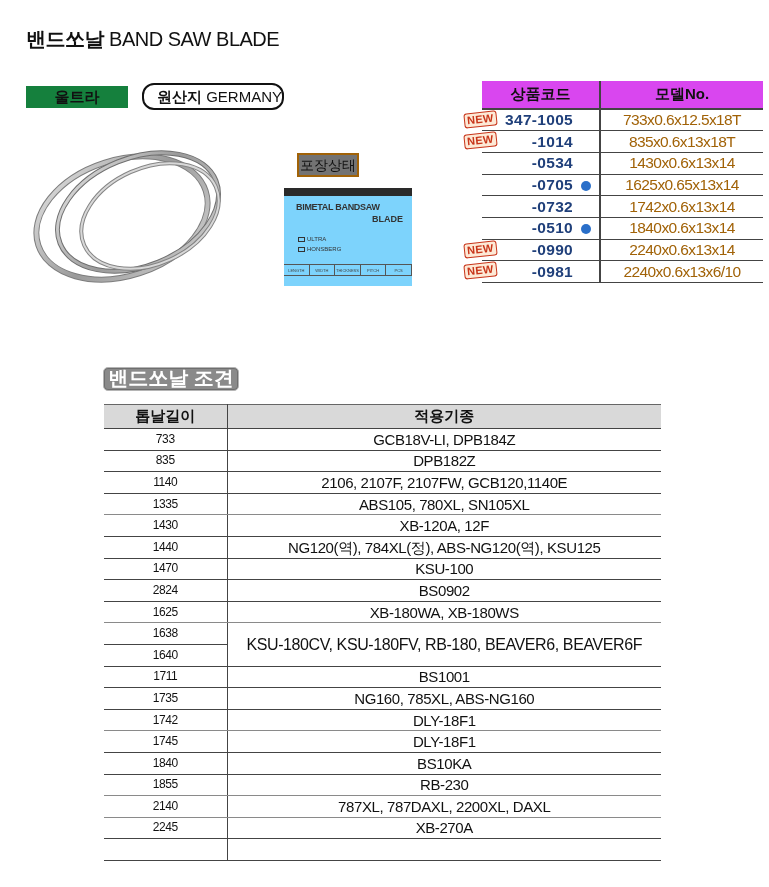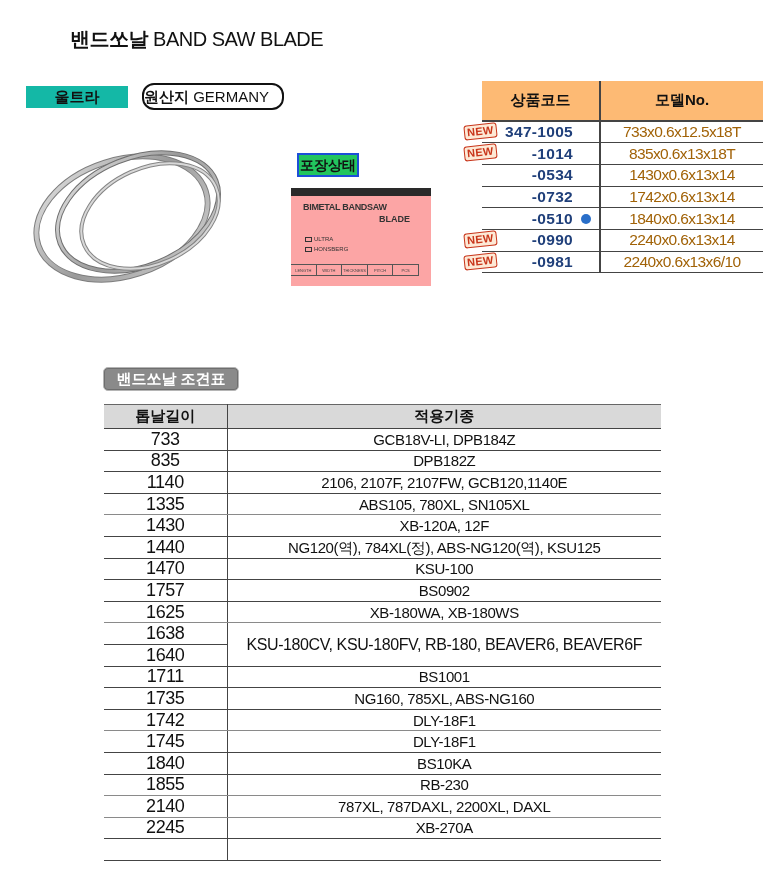--- a/index.html
+++ b/index.html
@@ -1,56 +1,56 @@
 <!DOCTYPE html>
 <html><head>
   <meta charset="utf-8">
   <style>
     * { box-sizing: border-box; margin: 0; padding: 0; }
     html, body { width: 769px; height: 887px; background: #ffffff; overflow: hidden; }
     body { position: relative; font-family: "Liberation Sans", "DejaVu Sans", sans-serif; color: #111; }
 
     .title { position: absolute; left: 26px; top: 26px; font-size: 20px; letter-spacing: -0.5px; color: #111; }
-    .title .ko { font-weight: bold; margin-left: 44px; }
-
-    .badge-ultra { position: absolute; left: 26px; top: 86px; width: 102px; height: 22px; background: #14b8a6; text-align: center; font-weight: bold; font-size: 15px; line-height: 22px; }
-    .badge-origin { position: absolute; left: 142px; top: 83px; width: 142px; height: 27px; border: 2px solid #111; border-radius: 12px; text-align: left; font-size: 15px; line-height: 23px; }
+    .title .ko { font-weight: bold; }
+
+    .badge-ultra { position: absolute; left: 26px; top: 86px; width: 102px; height: 22px; background: #15803d; text-align: center; font-weight: bold; font-size: 15px; line-height: 22px; }
+    .badge-origin { position: absolute; left: 142px; top: 83px; width: 142px; height: 27px; border: 2px solid #111; border-radius: 12px; text-align: right; font-size: 15px; line-height: 23px; }
     .badge-origin .ko { font-weight: bold; }
 
     .blade-img { position: absolute; left: 30px; top: 140px; width: 200px; height: 150px; }
 
-    .pkg-label { position: absolute; left: 297px; top: 153px; width: 62px; height: 24px; border: 2px solid #1d4ed8; background: #22c55e; text-align: center; font-weight: bold; font-size: 14px; line-height: 20px; }
-    .pkg-box { position: absolute; left: 291px; top: 188px; width: 140px; height: 98px; background: #fca5a5; overflow: hidden; }
+    .pkg-label { position: absolute; left: 297px; top: 153px; width: 62px; height: 24px; border: 2px solid #a16207; background: #737373; text-align: center; font-weight: normal; font-size: 14px; line-height: 20px; }
+    .pkg-box { position: absolute; left: 284px; top: 188px; width: 128px; height: 98px; background: #7dd3fc; overflow: hidden; }
     .pkg-box .bar { height: 8px; background: #2a2a2a; }
     .pkg-box .line1 { position: absolute; left: 12px; top: 14px; font-size: 9px; font-weight: bold; letter-spacing: -0.3px; color: #333; }
     .pkg-box .line2 { position: absolute; left: 56px; top: 26px; font-size: 9px; font-weight: bold; color: #333; padding-left: 32px; }
     .pkg-box .opt { position: absolute; left: 14px; font-size: 6px; color: #333; }
     .pkg-box .opt .chk { display: inline-block; width: 7px; height: 5px; border: 1px solid #333; margin-right: 2px; vertical-align: middle; }
     .pkg-box .mini-table { position: absolute; left: 0; top: 76px; width: 128px; display: flex; border-top: 1px solid #555; border-bottom: 1px solid #555; height: 12px; }
     .pkg-box .mini-table span { flex: 1; font-size: 4px; text-align: center; line-height: 12px; border-right: 1px solid #555; color: #444; }
 
     
     .codes { position: absolute; left: 482px; top: 81px; width: 281px; border-collapse: collapse; }
-    .codes th { background: #fdba74; height: 40px; font-size: 15px; font-weight: bold; text-align: center; border-bottom: 2px solid #444; }
+    .codes th { background: #d946ef; height: 28px; font-size: 15px; font-weight: bold; text-align: center; border-bottom: 2px solid #444; }
     .codes th.c1 { width: 118px; border-right: 2px solid #444; }
     .codes td { height: 21.7px; font-size: 15.5px; border-bottom: 1.5px solid #444; line-height: 20px; }
     .codes td.code { text-align: right; padding-right: 26px; color: #1f3f7a; font-weight: bold; position: relative; border-right: 2px solid #444; letter-spacing: 0.3px; }
     .codes td.model { text-align: center; color: #a16207; letter-spacing: -0.6px; }
     .new-tag { position: absolute; left: -18px; top: 2px; font-size: 11px; font-weight: bold; color: #c8351a; border: 1.5px solid #c8351a; border-radius: 3px; background: #fde9d6; padding: 0 2px; line-height: 13px; transform: rotate(-6deg); }
     .dot { position: absolute; right: 8px; top: 6px; width: 10px; height: 10px; border-radius: 50%; }
 
     
-    .section-label { position: absolute; left: 103px; top: 367px; width: 136px; height: 24px; background: #8a8a8a; border: 1.5px solid #b5b5b5; border-radius: 5px; color: #fff; font-weight: bold; font-size: 15px; text-align: center; line-height: 21px; box-shadow: inset 0 0 0 1px #6e6e6e; }
+    .section-label { position: absolute; left: 103px; top: 367px; width: 136px; height: 24px; background: #8a8a8a; border: 1.5px solid #b5b5b5; border-radius: 5px; color: #fff; font-weight: bold; font-size: 20px; text-align: center; line-height: 21px; box-shadow: inset 0 0 0 1px #6e6e6e; }
 
     
     .compat { position: absolute; left: 104px; top: 404px; width: 557px; border-collapse: collapse; }
     .compat th { background: #d9d9d9; height: 24px; font-size: 15px; font-weight: bold; text-align: center; border-top: 1.5px solid #666; border-bottom: 1.5px solid #444; margin-top: 28px; }
     .compat th.c1 { width: 123px; border-right: 1.5px solid #444; }
     .compat td { height: 21.6px; font-size: 15px; text-align: center; border-bottom: 1.5px solid #444; line-height: 19px; letter-spacing: -0.4px; }
-    .compat td.len { border-right: 1.5px solid #444; font-size: 18px; }
+    .compat td.len { border-right: 1.5px solid #444; font-size: 12px; }
     .compat tr.gray td { border-bottom-color: #8a8a8a; }
   </style>
 </head>
 <body>
 
 <div class="title">
   <span class="ko">밴드쏘날</span>
   <span>BAND SAW BLADE</span>
 </div>
 
@@ -106,20 +106,24 @@
       </tr>
       <tr>
         <td class="code"><span class="new-tag">NEW</span><span>-1014</span></td>
         <td class="model">835x0.6x13x18T</td>
       </tr>
       <tr>
         <td class="code"><span>-0534</span></td>
         <td class="model">1430x0.6x13x14</td>
       </tr>
       <tr>
+        <td class="code"><span>-0705</span><span class="dot" style="background: rgb(42, 111, 201);"></span></td>
+        <td class="model">1625x0.65x13x14</td>
+      </tr>
+      <tr>
         <td class="code"><span>-0732</span></td>
         <td class="model">1742x0.6x13x14</td>
       </tr>
       <tr>
         <td class="code"><span>-0510</span><span class="dot" style="background: rgb(42, 111, 201);"></span></td>
         <td class="model">1840x0.6x13x14</td>
       </tr>
       <tr>
         <td class="code"><span class="new-tag">NEW</span><span>-0990</span></td>
         <td class="model">2240x0.6x13x14</td>
@@ -163,21 +167,21 @@
       </tr>
       <tr>
         <td class="len">1440</td>
         <td>NG120(역), 784XL(정), ABS-NG120(역), KSU125</td>
       </tr>
       <tr>
         <td class="len">1470</td>
         <td>KSU-100</td>
       </tr>
       <tr>
-        <td class="len">1757</td>
+        <td class="len">2824</td>
         <td>BS0902</td>
       </tr>
       <tr class="gray">
         <td class="len">1625</td>
         <td>XB-180WA, XB-180WS</td>
       </tr>
       <tr>
         <td class="len">1638</td>
         <td rowspan="2" style="font-size: 16px;">KSU-180CV, KSU-180FV, RB-180, BEAVER6, BEAVER6F</td>
       </tr>

